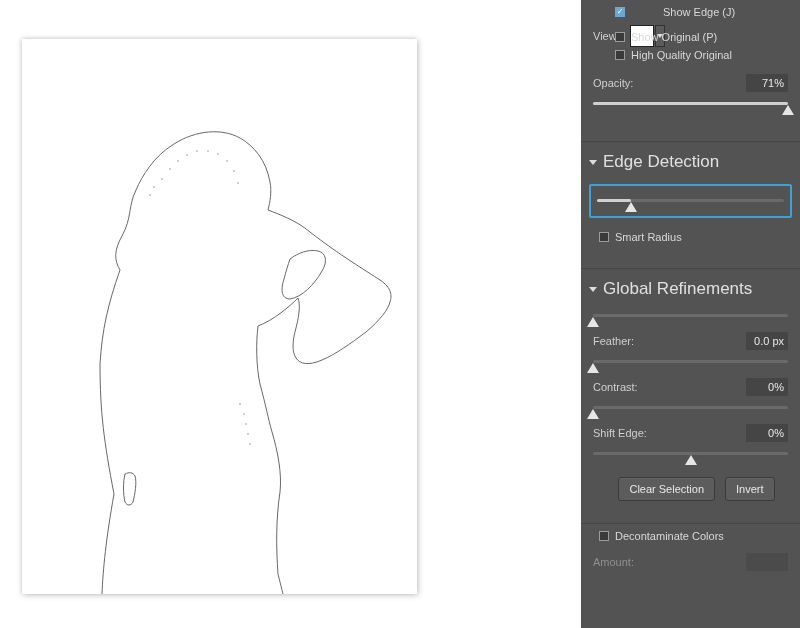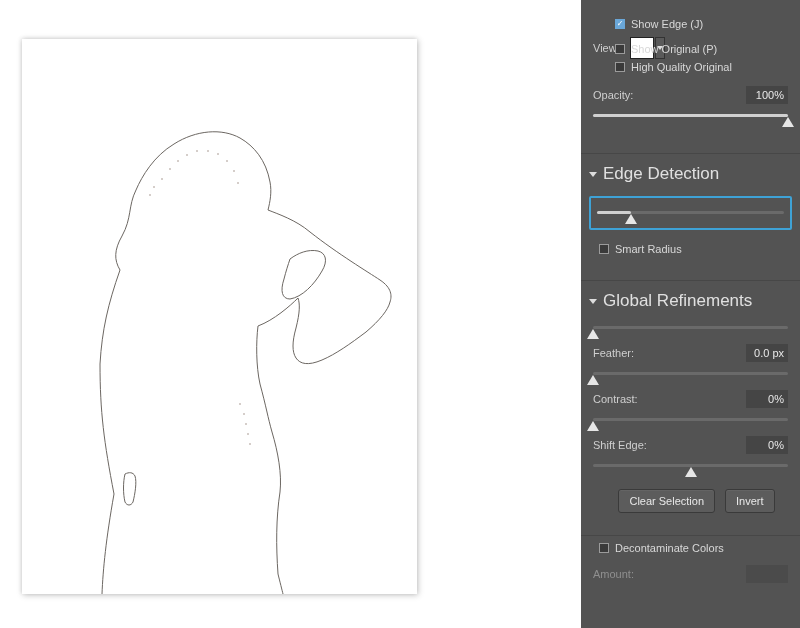--- a/index.html
+++ b/index.html
@@ -89,21 +89,21 @@
   }
 
   .btn-row { display: flex; justify-content: center; gap: 10px; padding: 10px 0 6px 0; margin-left: 12px; }
   .btn {
     background: #5c5c5c; border: 1px solid #3a3a3a; border-radius: 3px;
     color: #e8e8e8; font-size: 11px; padding: 5px 10px;
     box-shadow: 0 1px 0 rgba(255,255,255,0.05) inset;
   }
   .dimlabel { color: #8f8f8f; }
 
-  .pad-top-s { margin-top: 15px; }
+  .pad-top-s { margin-top: 3px; gap: 32px; }
 </style>
 </head>
 <body>
 
 <div class="canvas-wrap">
   <div class="canvas">
     <svg viewBox="0 0 395 555">
       <path fill="none" stroke="#6c6762" stroke-width="1" d="M80,555
            c1,-25 4,-55 12,-100
            c-10,-52 -14,-82 -14,-130
@@ -181,21 +181,21 @@
   </div>
 
   <div class="row indent">
     <span class="checkbox"></span>
     <span>High Quality Original</span>
   </div>
 
   <div class="row" style="padding-top:10px">
     <span class="label">Opacity:</span>
     <span class="spacer"></span>
-    <span class="value-box">100%</span>
+    <span class="value-box">71%</span>
   </div>
   <div class="slider-row">
     <div class="slider">
       <div class="track"></div>
       <div class="fill" style="width:100%"></div>
       <div class="thumb bottom" style="left:100%"></div>
     </div>
   </div>
 
   <div class="divider" style="margin-top:24px"></div>

